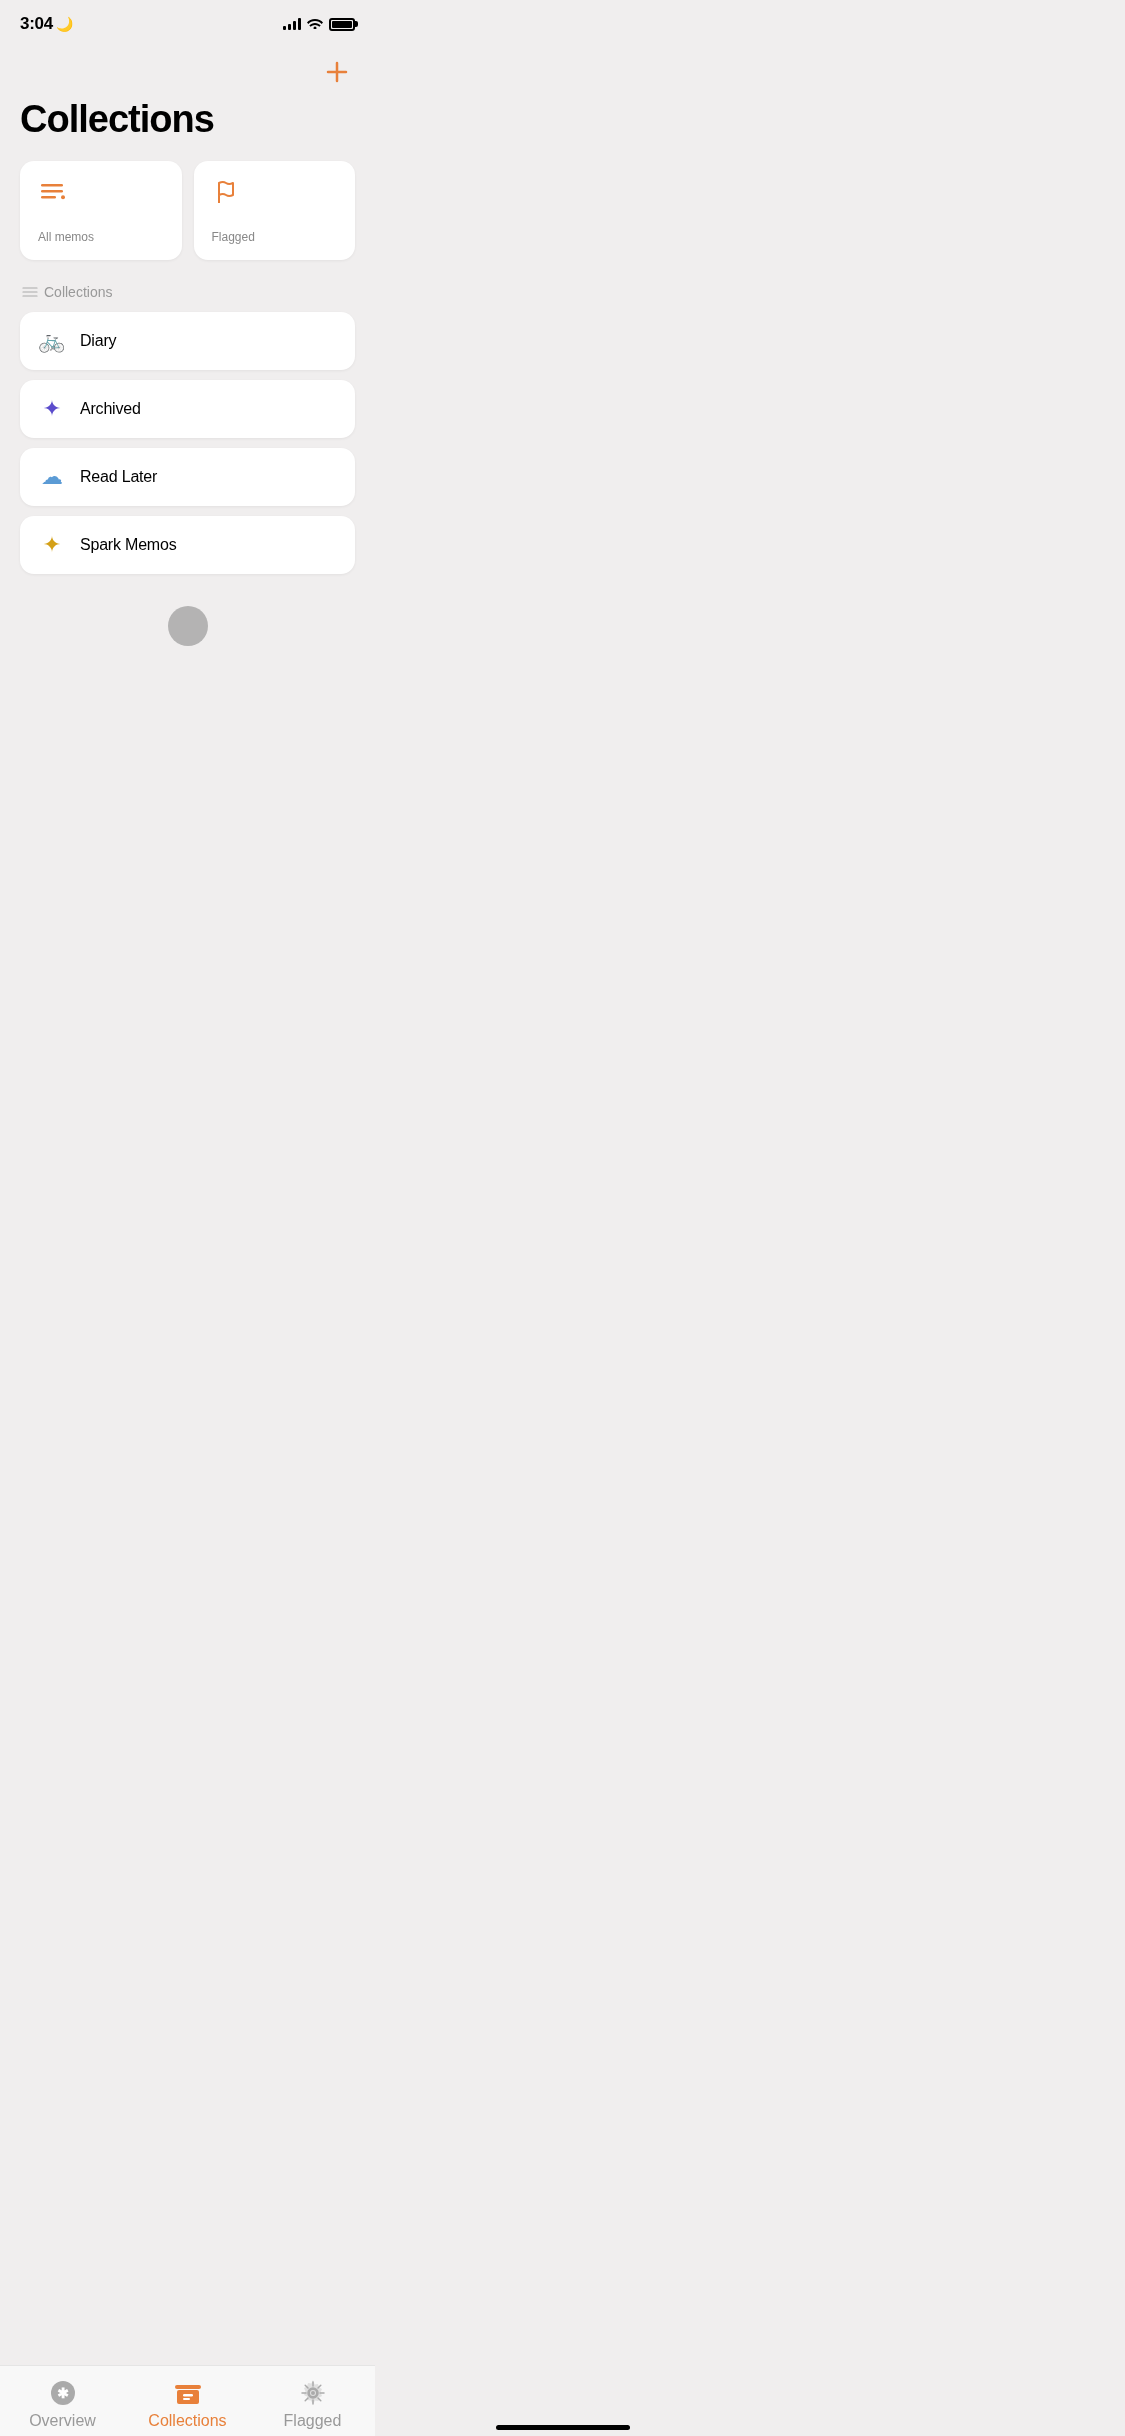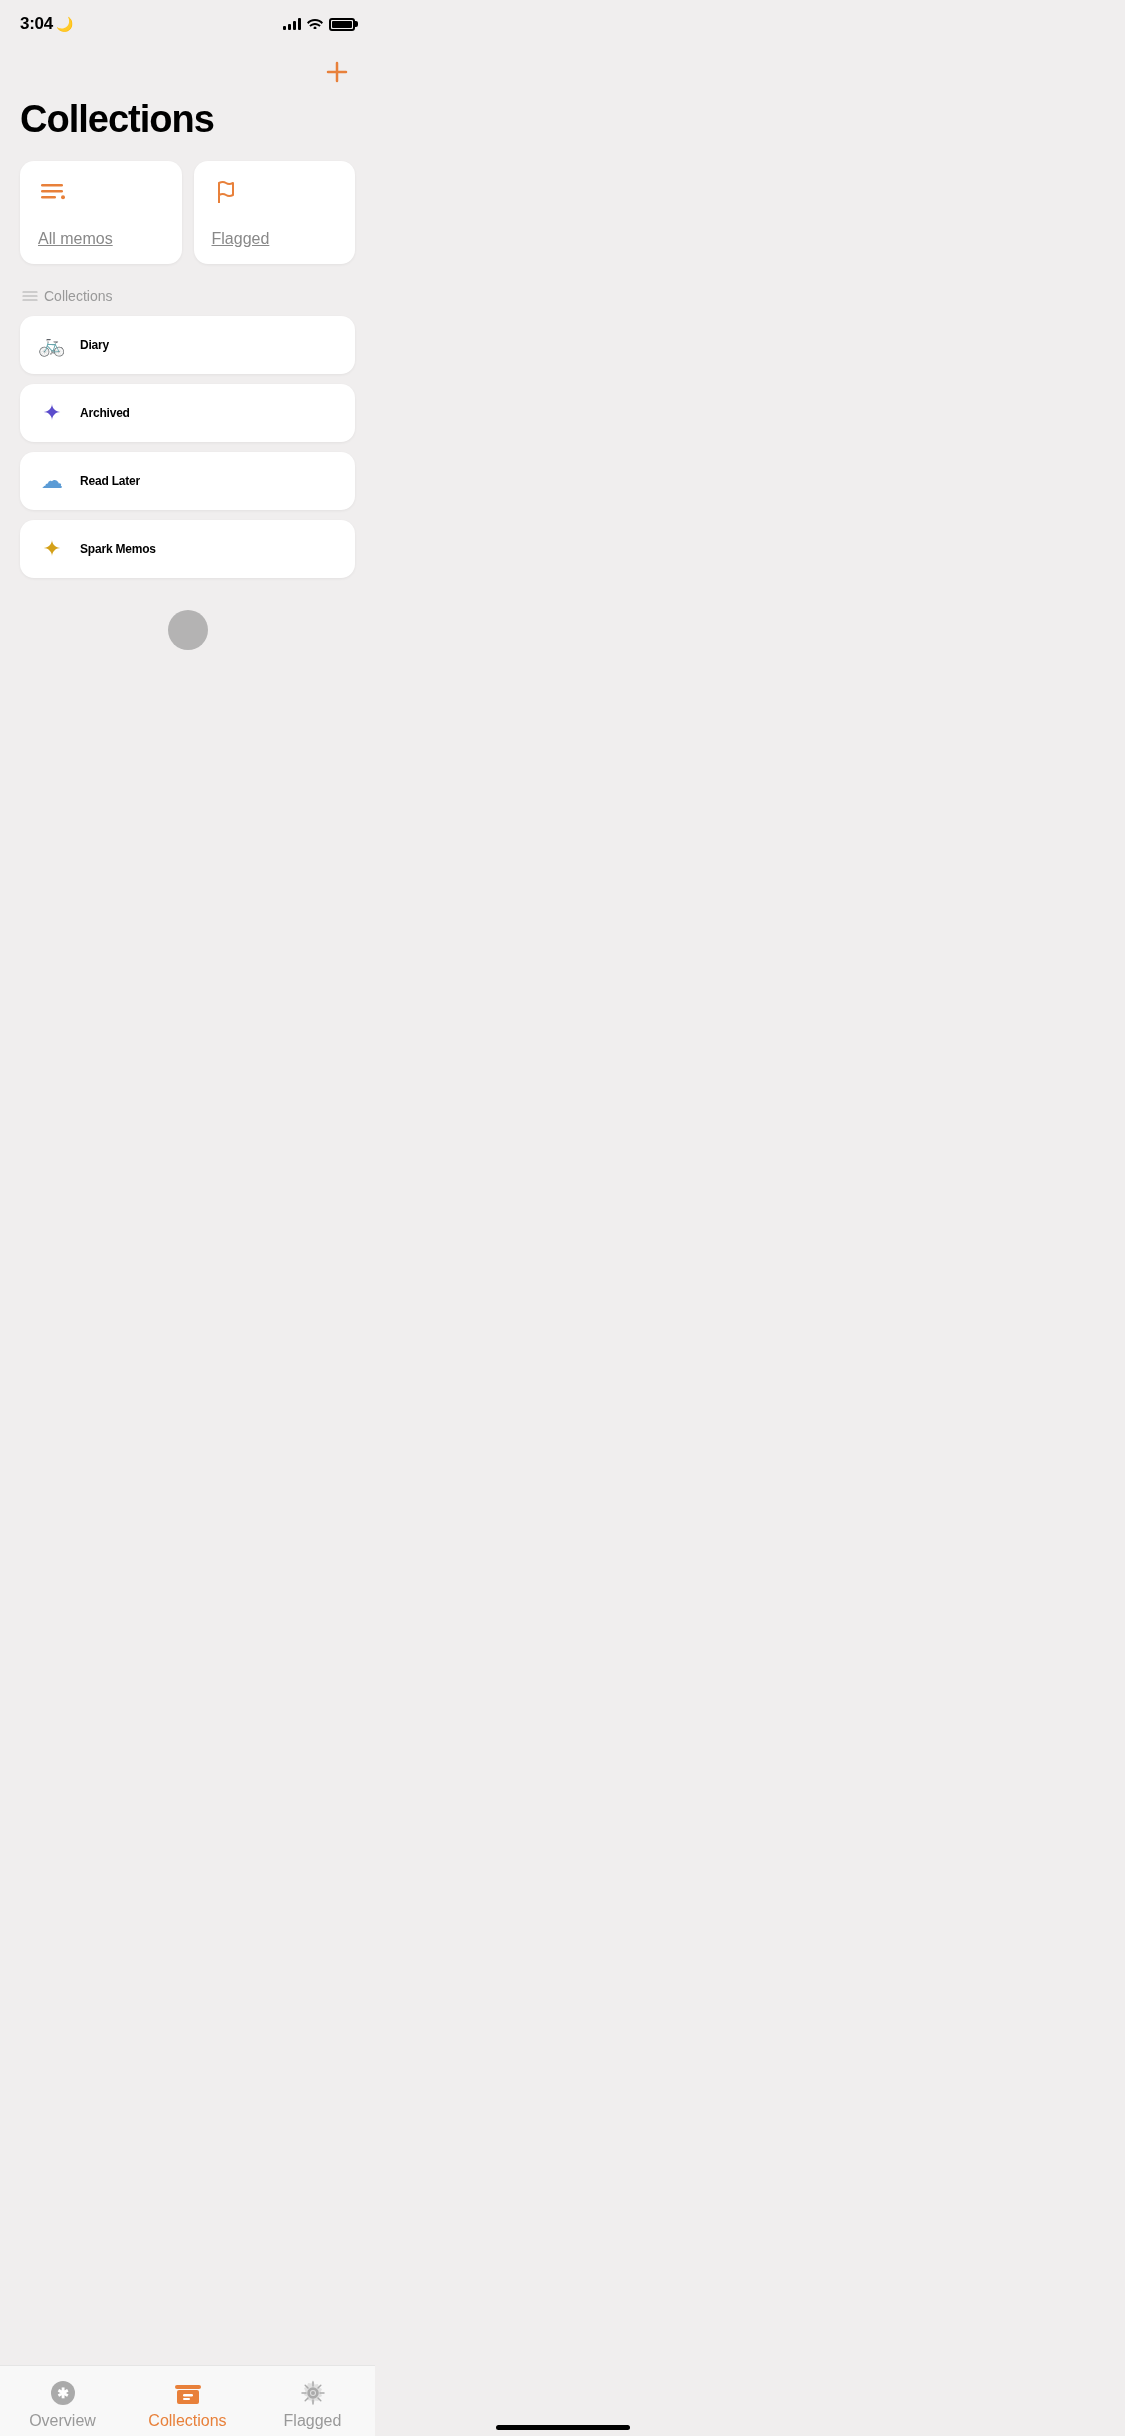--- a/index.html
+++ b/index.html
@@ -142,25 +142,24 @@
       margin-bottom: 10px;
       color: #E8803A;
     }
 
     .card-icon svg {
       width: 28px;
       height: 28px;
     }
 
     .card-label {
-      font-size: 16px;
+      font-size: 12px;
       color: #888;
       font-weight: 400;
       margin-top: 6px;
-      text-decoration: underline;
     }
 
     .section-header {
       display: flex;
       align-items: center;
       gap: 6px;
       padding: 0 22px 12px;
       color: #999;
       font-size: 14px;
     }
@@ -190,23 +189,23 @@
     }
 
     .collection-emoji {
       font-size: 22px;
       width: 28px;
       text-align: center;
       flex-shrink: 0;
     }
 
     .collection-name {
-      font-size: 12px;
+      font-size: 16px;
       color: #000;
-      font-weight: 700;
+      font-weight: 400;
       letter-spacing: -0.2px;
     }
 
     .scroll-indicator {
       width: 40px;
       height: 40px;
       background: #9a9a9a;
       border-radius: 50%;
       margin: 32px auto 20px;
       opacity: 0.7;

